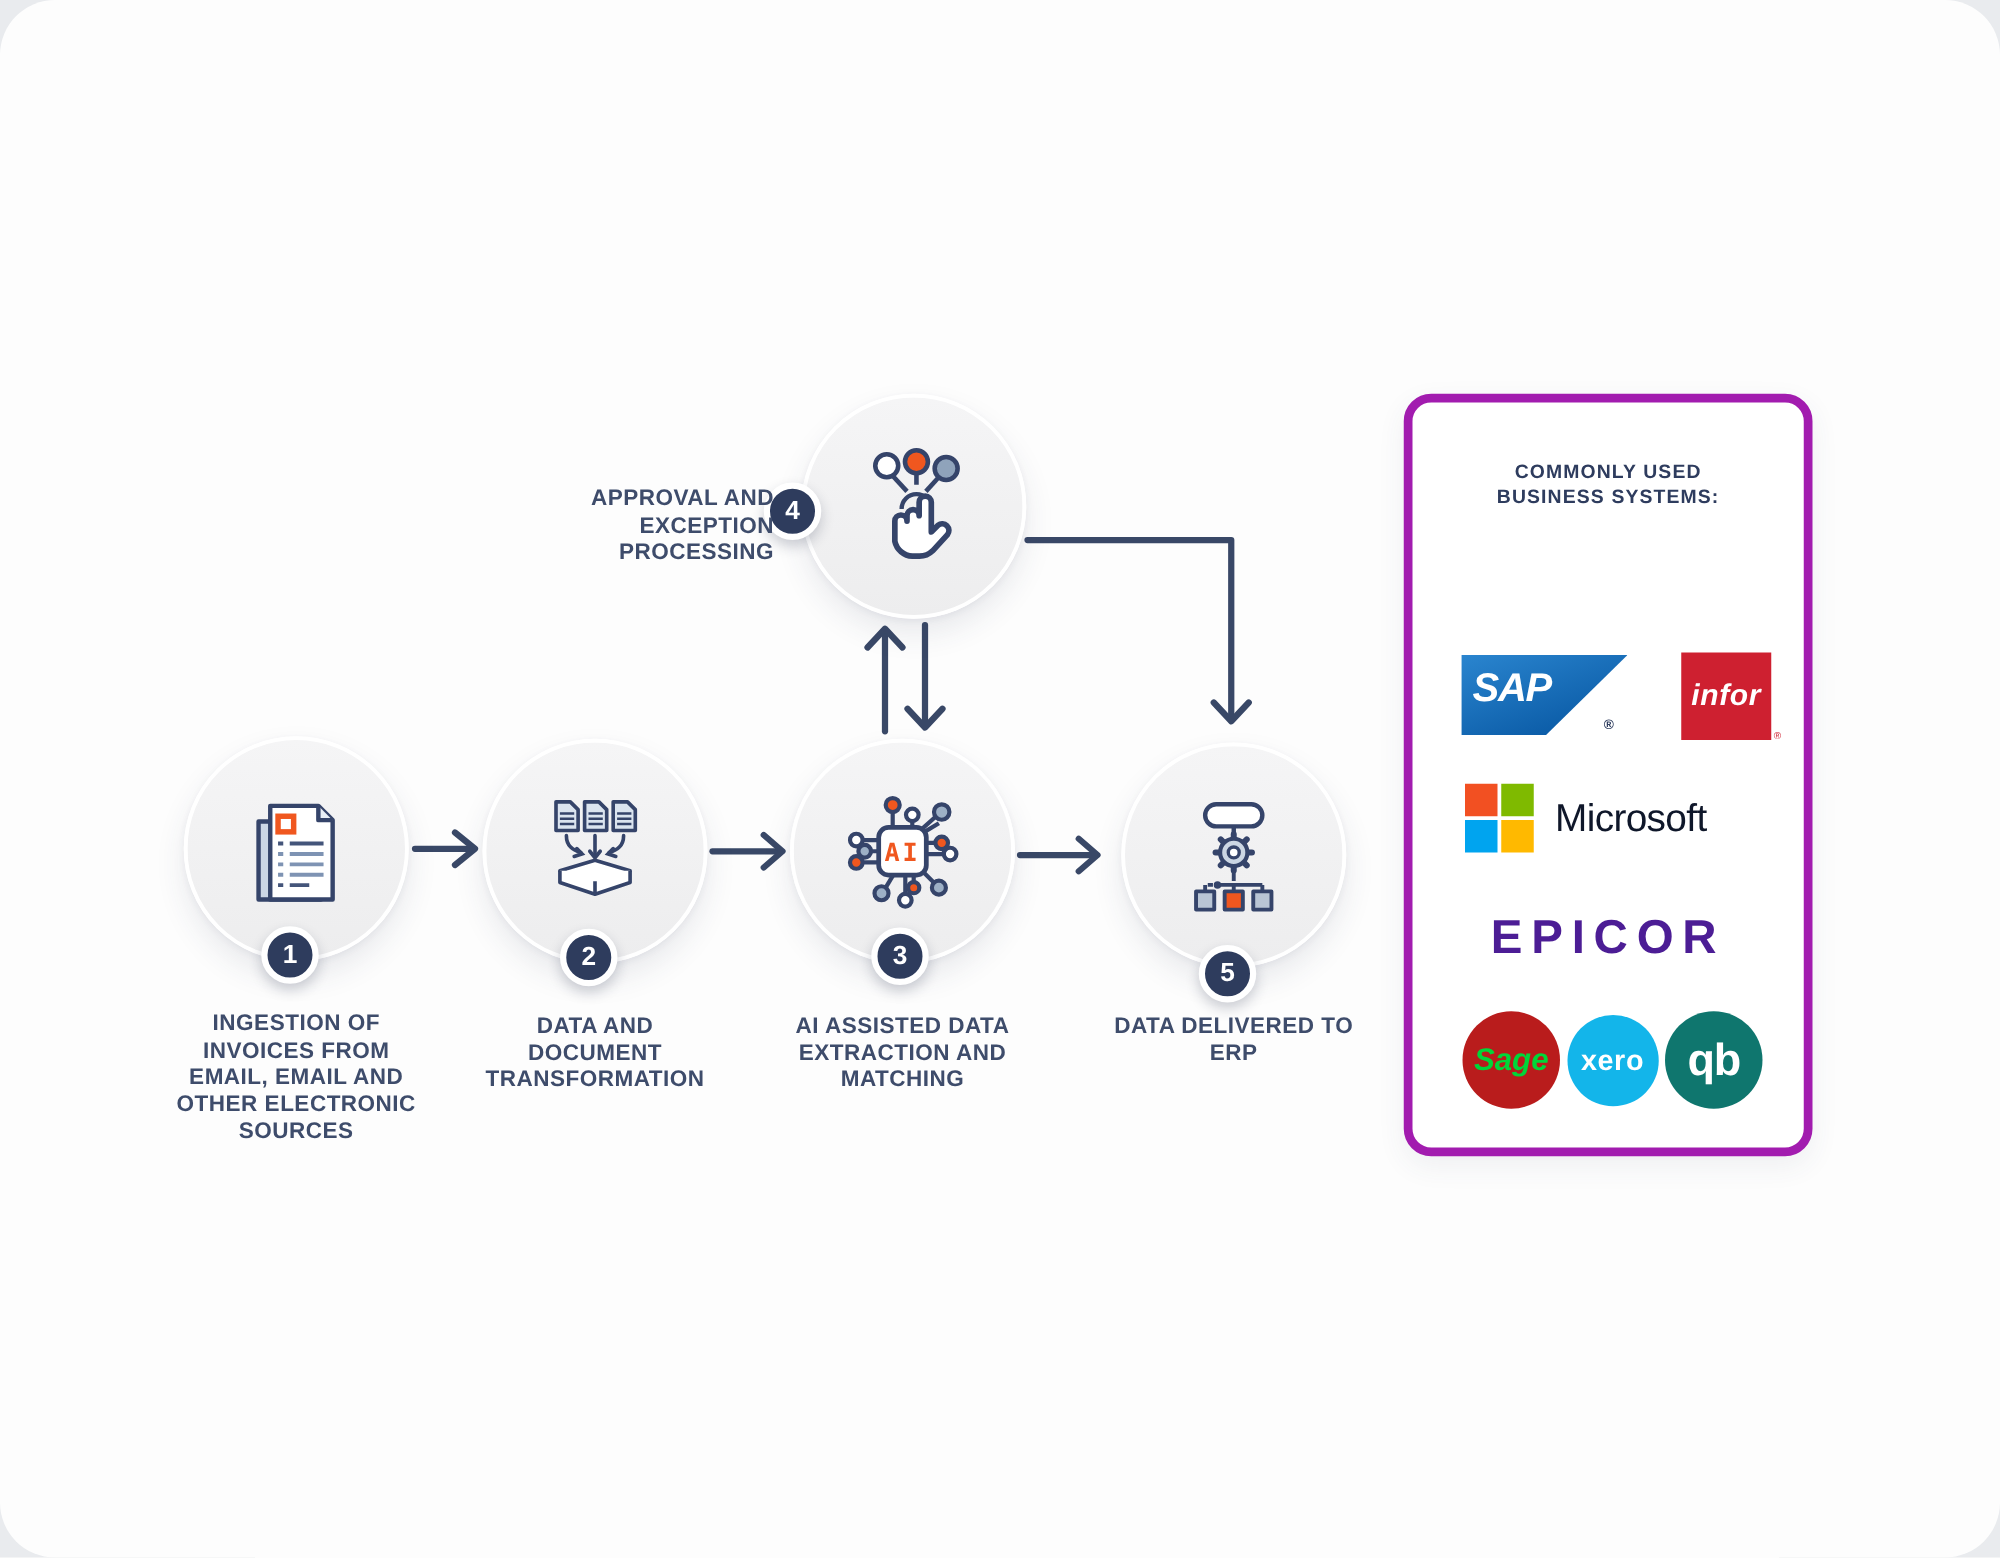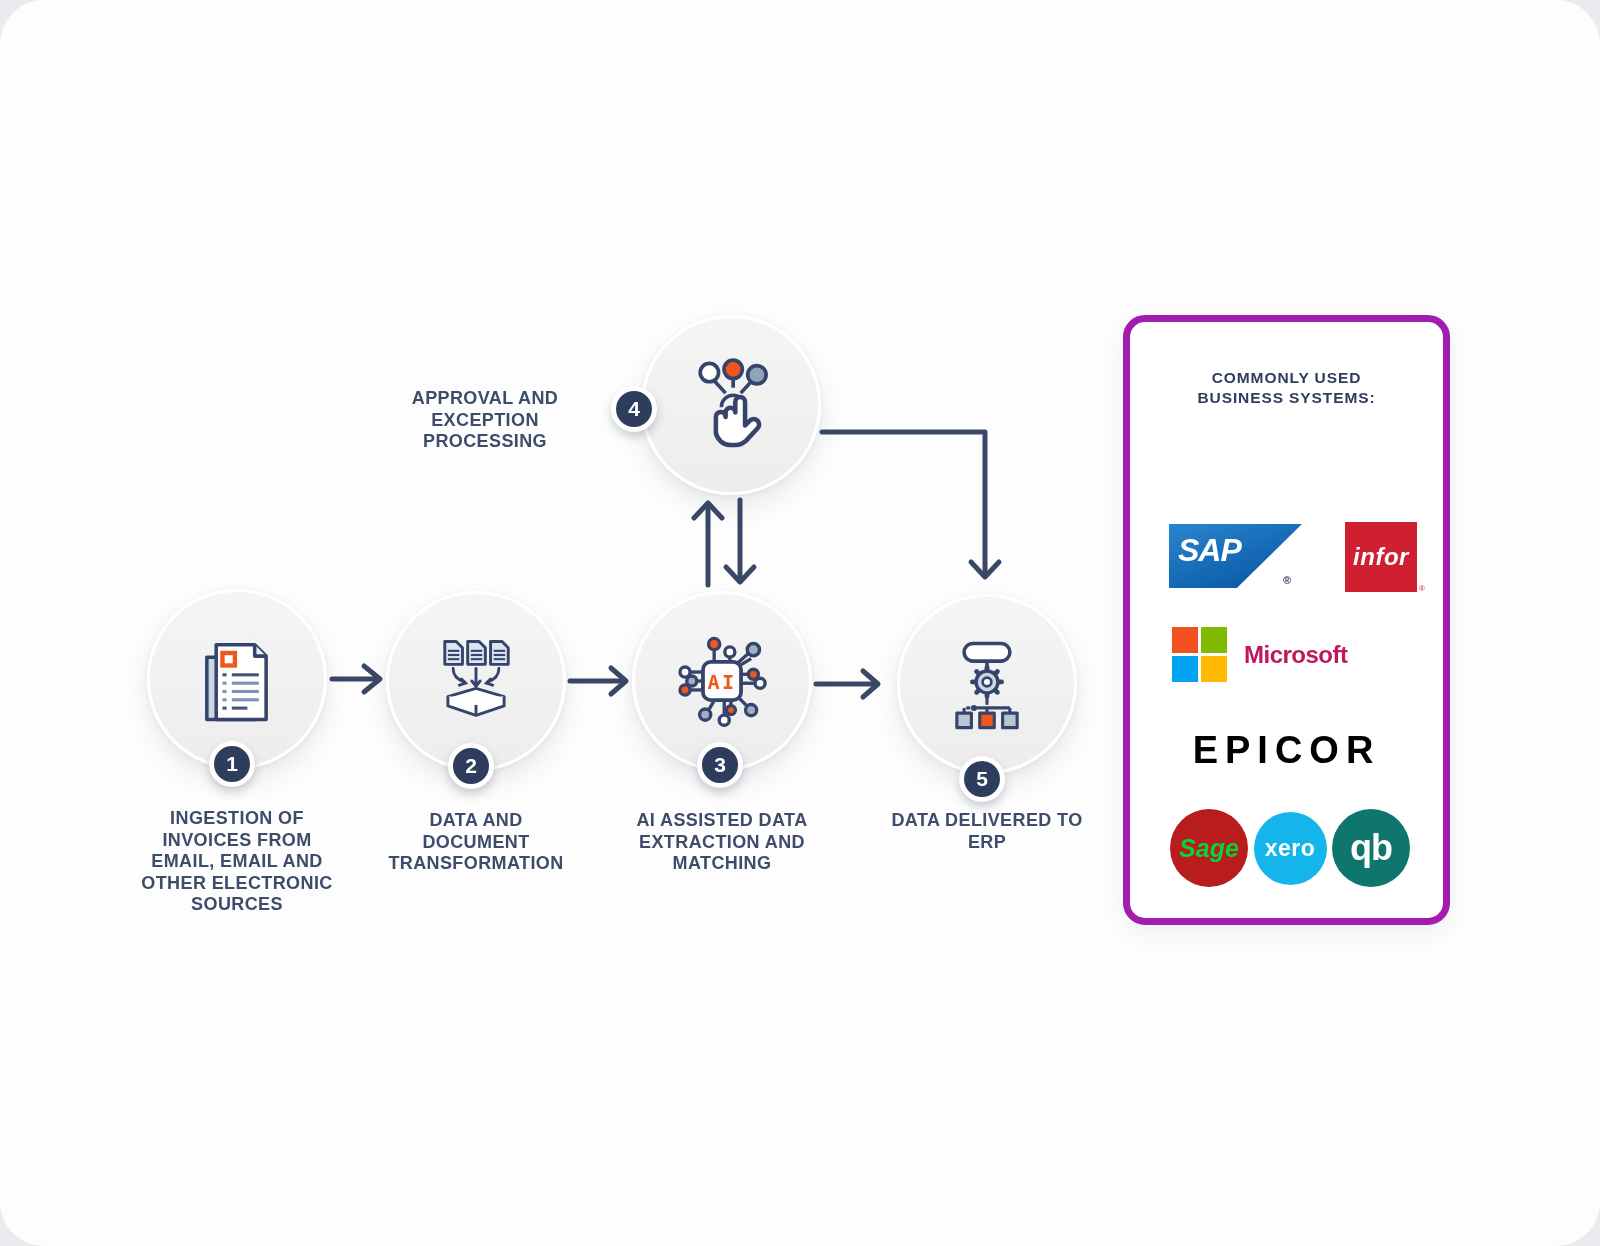--- a/index.html
+++ b/index.html
@@ -63,23 +63,23 @@
     background:#ce2030; display:flex; align-items:center; justify-content:center;
   }
   .infor-text { color:#fff; font-weight:bold; font-size:24px; font-style:italic; letter-spacing:.5px; }
   .infor-reg { position:absolute; left:289px; top:262px; color:#ce2030; font-size:8px; }
   .row-ms {
     position:absolute; top:305px; left:42px; right:30px;
     display:flex; align-items:center; gap:17px;
   }
   .ms-squares { display:grid; grid-template-columns:26px 26px; grid-template-rows:26px 26px; gap:3px; }
   .ms-sq { width:26px; height:26px; }
-  .ms-text { color:#be185d; font-size:24px; font-weight:bold; letter-spacing:-.5px; }
+  .ms-text { color:#0f172a; font-size:31px; font-weight:normal; letter-spacing:-.5px; }
   .row-epicor { position:absolute; top:407px; left:0; width:100%; text-align:center; }
-  .epicor-text { color:#000000; font-weight:bold; font-size:38px; letter-spacing:7px; }
+  .epicor-text { color:#4c1d95; font-weight:bold; font-size:38px; letter-spacing:7px; }
   .row-circles {
     position:absolute; top:487px; left:40px; right:33px;
     display:flex; justify-content:space-between; align-items:center;
   }
   .logo-circle {
     border-radius:50%; display:flex; align-items:center; justify-content:center;
   }
   .sage-circle { width:78px; height:78px; background:#b91c1c; }
   .sage-text { color:#00d639; font-weight:bold; font-style:italic; font-size:25px; }
   .xero-circle { width:73px; height:73px; background:#13b5ea; }
@@ -291,21 +291,21 @@
 INVOICES FROM
 EMAIL, EMAIL AND
 OTHER ELECTRONIC
 SOURCES</div>
     <div class="step-label" style="left:476px; top:810px;">DATA AND
 DOCUMENT
 TRANSFORMATION</div>
     <div class="step-label" style="left:722px; top:810px;">AI ASSISTED DATA
 EXTRACTION AND
 MATCHING</div>
-    <div class="step-label" style="left:485px; top:388px;">APPROVAL AND
+    <div class="step-label" style="left:546px; top:388px;text-align:right;">APPROVAL AND
 EXCEPTION
 PROCESSING</div>
     <div class="step-label" style="left:987px; top:810px;">DATA DELIVERED TO
 ERP</div>
   </div>
 
   <div class="panel">
     <div class="panel-heading">COMMONLY USED
 BUSINESS SYSTEMS:</div>
 

